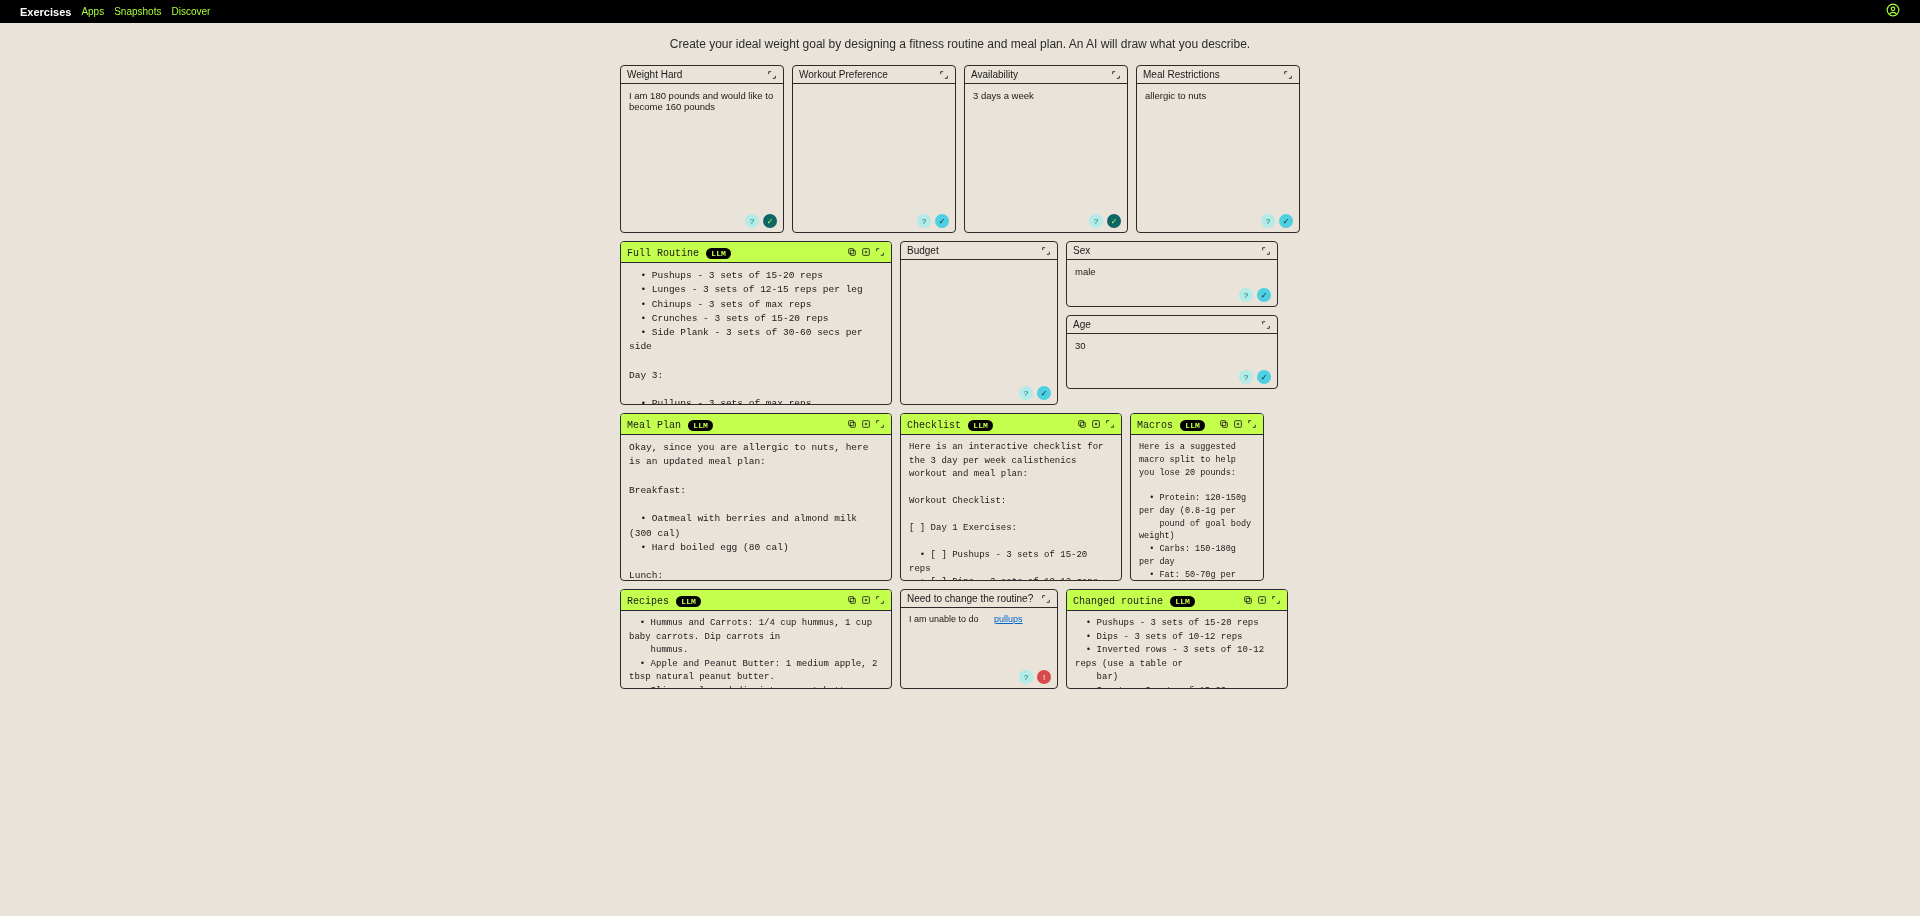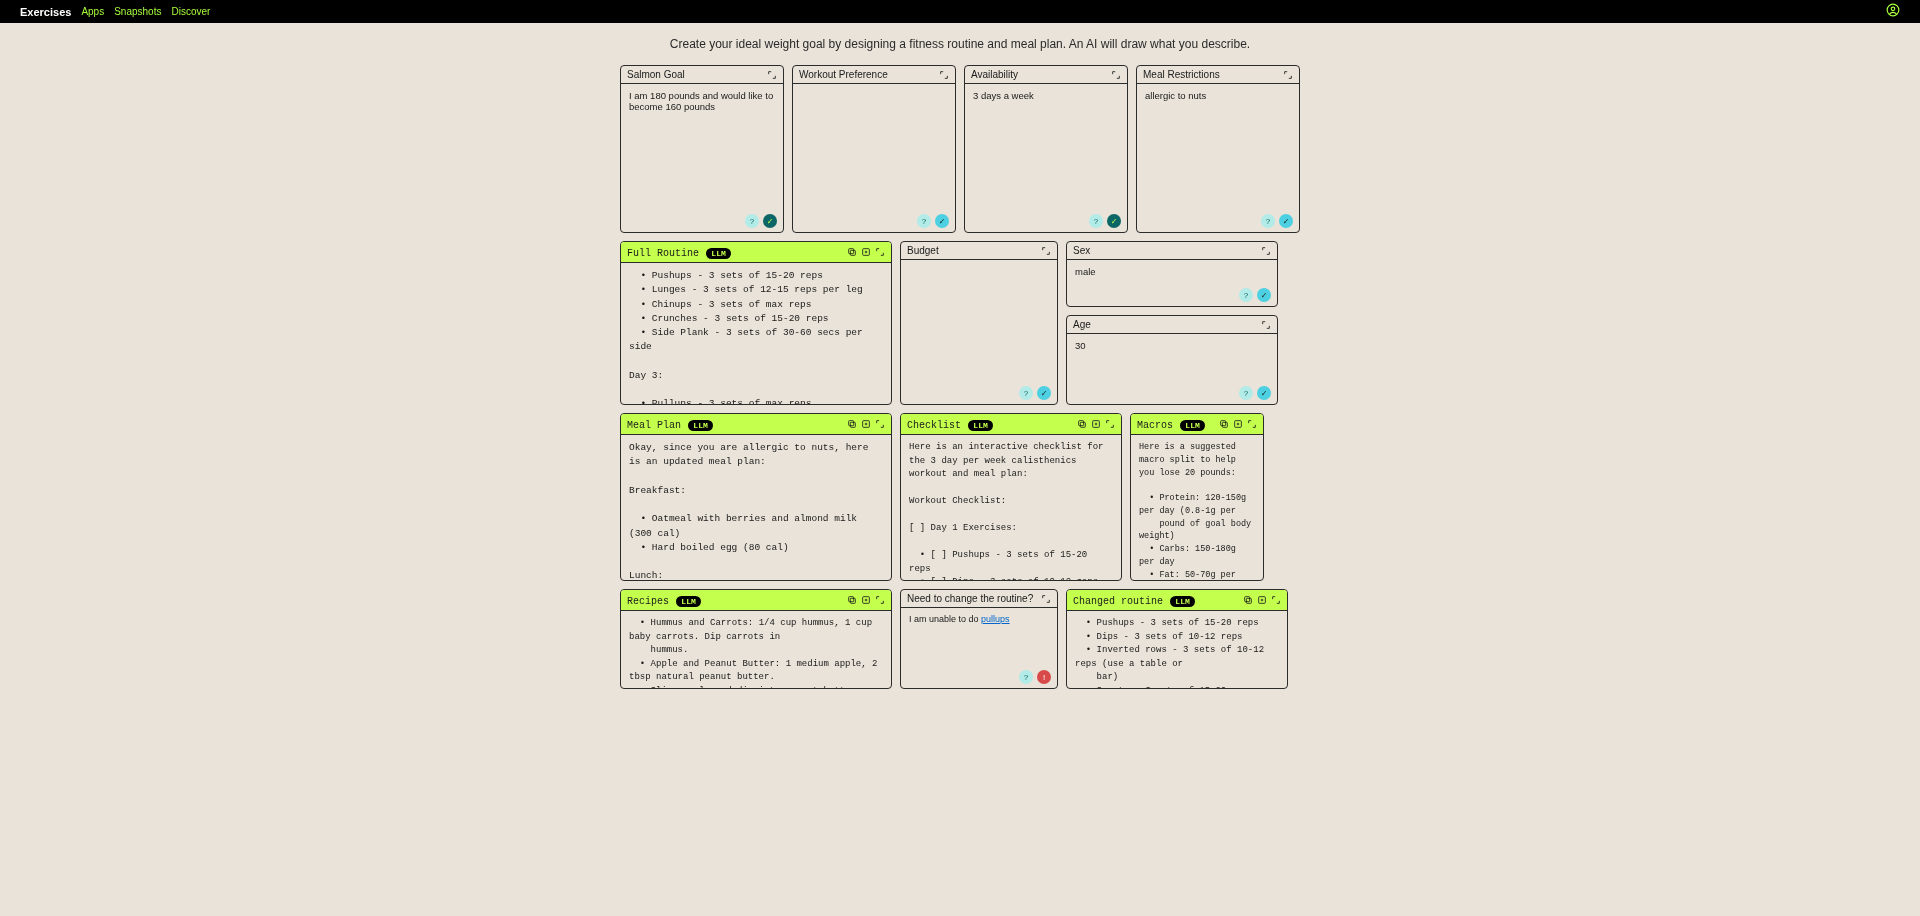--- a/index.html
+++ b/index.html
@@ -74,21 +74,21 @@
   }
   .circ { width: 14px; height: 14px; border-radius: 50%; display:flex; align-items:center; justify-content:center; font-size:8px; cursor:pointer;}
   .circ.teal { background: #4dd0e1; color:#1a1a1a;}
   .circ.teal-dark { background: #0d6666; color:#c4ff4d;}
   .circ.red { background: #d84a4a; color:#fff;}
   .circ.teal-light { background:#b2ebe8; color:#0d6666;}
   textarea.card-input, .card-input {
     width:100%; border:none; background:transparent; resize:none;
     font-size:9.5px; font-family: inherit; outline:none; color:#1a1a1a;
   }
-  .link-text { color:#0066cc; text-decoration:underline; }
+  .link-text { color:#0066cc; text-decoration:underline;margin-left:13px; }
   
   .w4 { flex:1; }
   .w-routine { width: 272px; }
   .w-small { width: 158px; }
   .w-smallcol { width:212px; display:flex; flex-direction:column; gap:8px;}
   .h-input { height: 168px; }
   .h-routine { height: 164px; }
   .h-llm { height: 168px; }
   .h-recipes { height: 100px; }
 </style>
@@ -111,21 +111,21 @@
   </div>
 </div>
 
 <div class="tagline">Create your ideal weight goal by designing a fitness routine and meal plan. An AI will draw what you describe.</div>
 
 <div class="container">
 
   <div class="row">
     <div class="card w4 h-input">
       <div class="card-header">
-        <span class="card-title">Salmon Goal</span>
+        <span class="card-title">Weight Hard</span>
         <div class="header-icons">
             <svg class="hicon" viewBox="0 0 24 24" stroke="#1a1a1a" fill="none" stroke-width="2">
               <path d="M4 4h6M4 4v6M20 20h-6M20 20v-6"></path>
             </svg>
           </div>
       </div>
       <div class="card-body"><textarea class="card-input" style="">I am 180 pounds and would like to become 160 pounds</textarea></div>
       <div class="card-footer">
         <span class="circ teal-light">?</span>
         <span class="circ teal-dark">✓</span>
@@ -244,21 +244,21 @@
                 <path d="M4 4h6M4 4v6M20 20h-6M20 20v-6"></path>
               </svg>
             </div>
         </div>
         <div class="card-body"><span>male</span></div>
         <div class="card-footer">
           <span class="circ teal-light">?</span>
           <span class="circ teal">✓</span>
         </div>
       </div>
-      <div class="card" style="height:90px;">
+      <div class="card" style="height:74px;">
         <div class="card-header">
           <span class="card-title">Age</span>
           <div class="header-icons">
               <svg class="hicon" viewBox="0 0 24 24" stroke="#1a1a1a" fill="none" stroke-width="2">
                 <path d="M4 4h6M4 4v6M20 20h-6M20 20v-6"></path>
               </svg>
             </div>
         </div>
         <div class="card-body"><span>30</span></div>
         <div class="card-footer">

